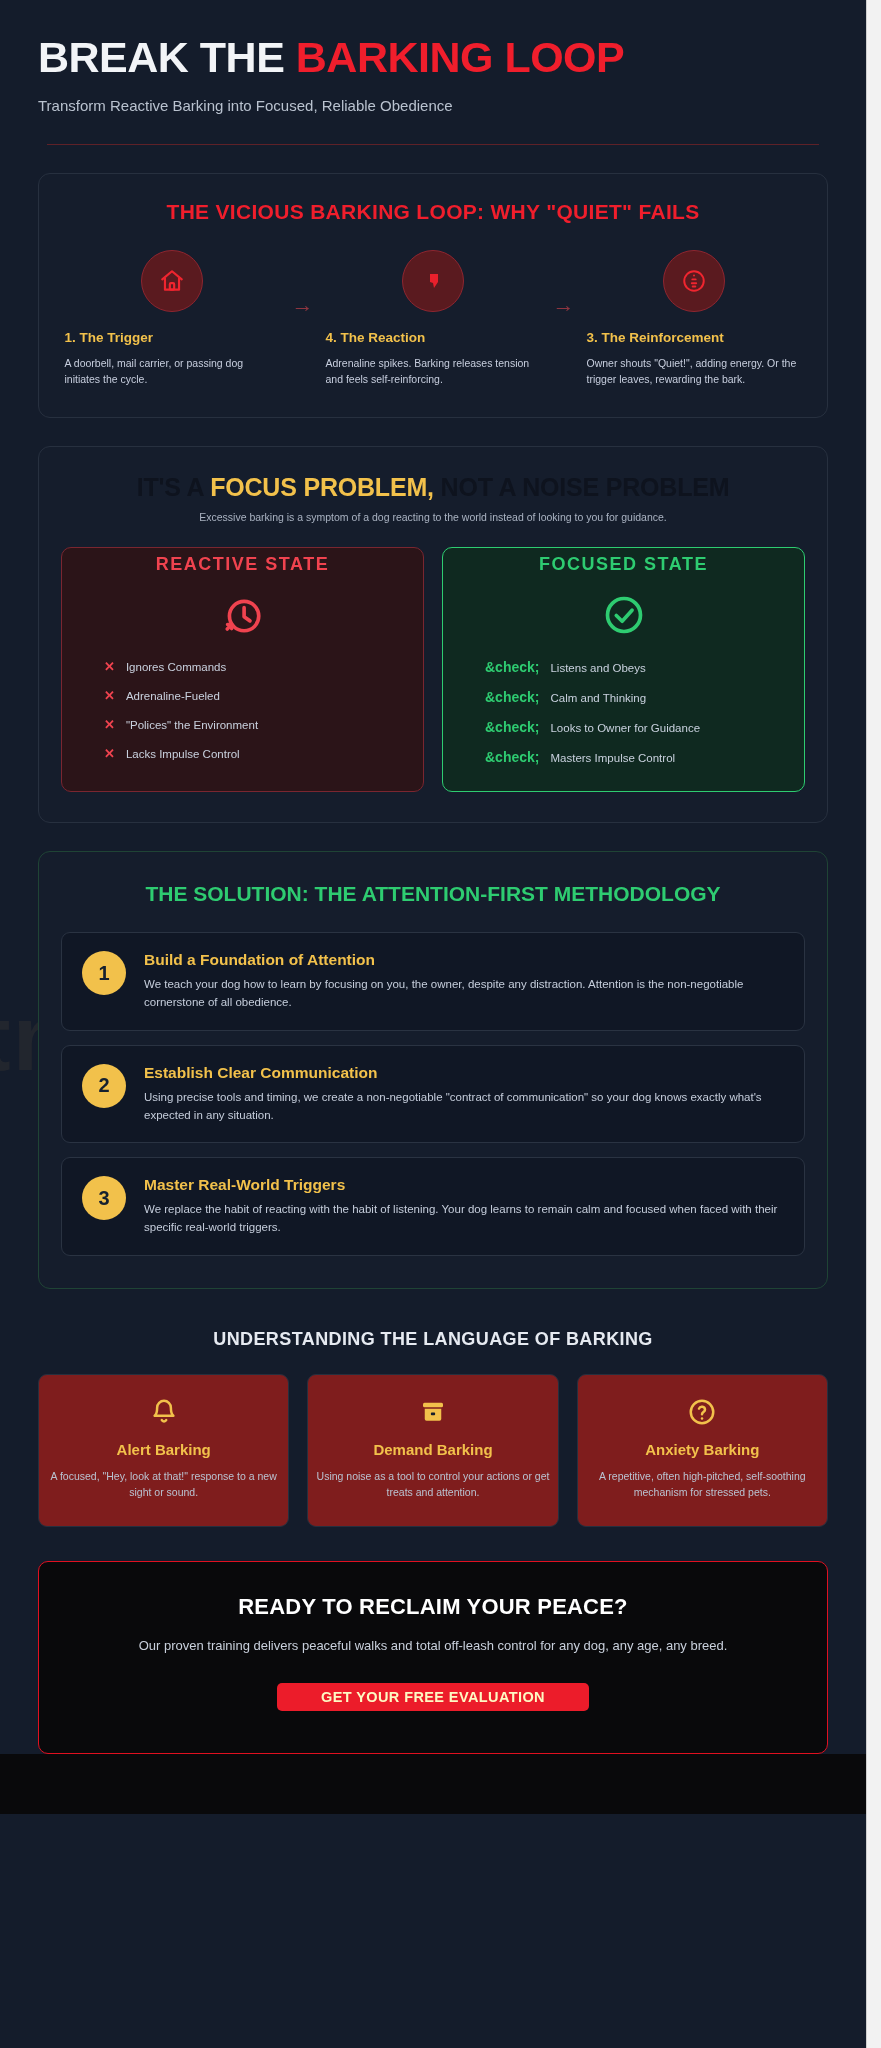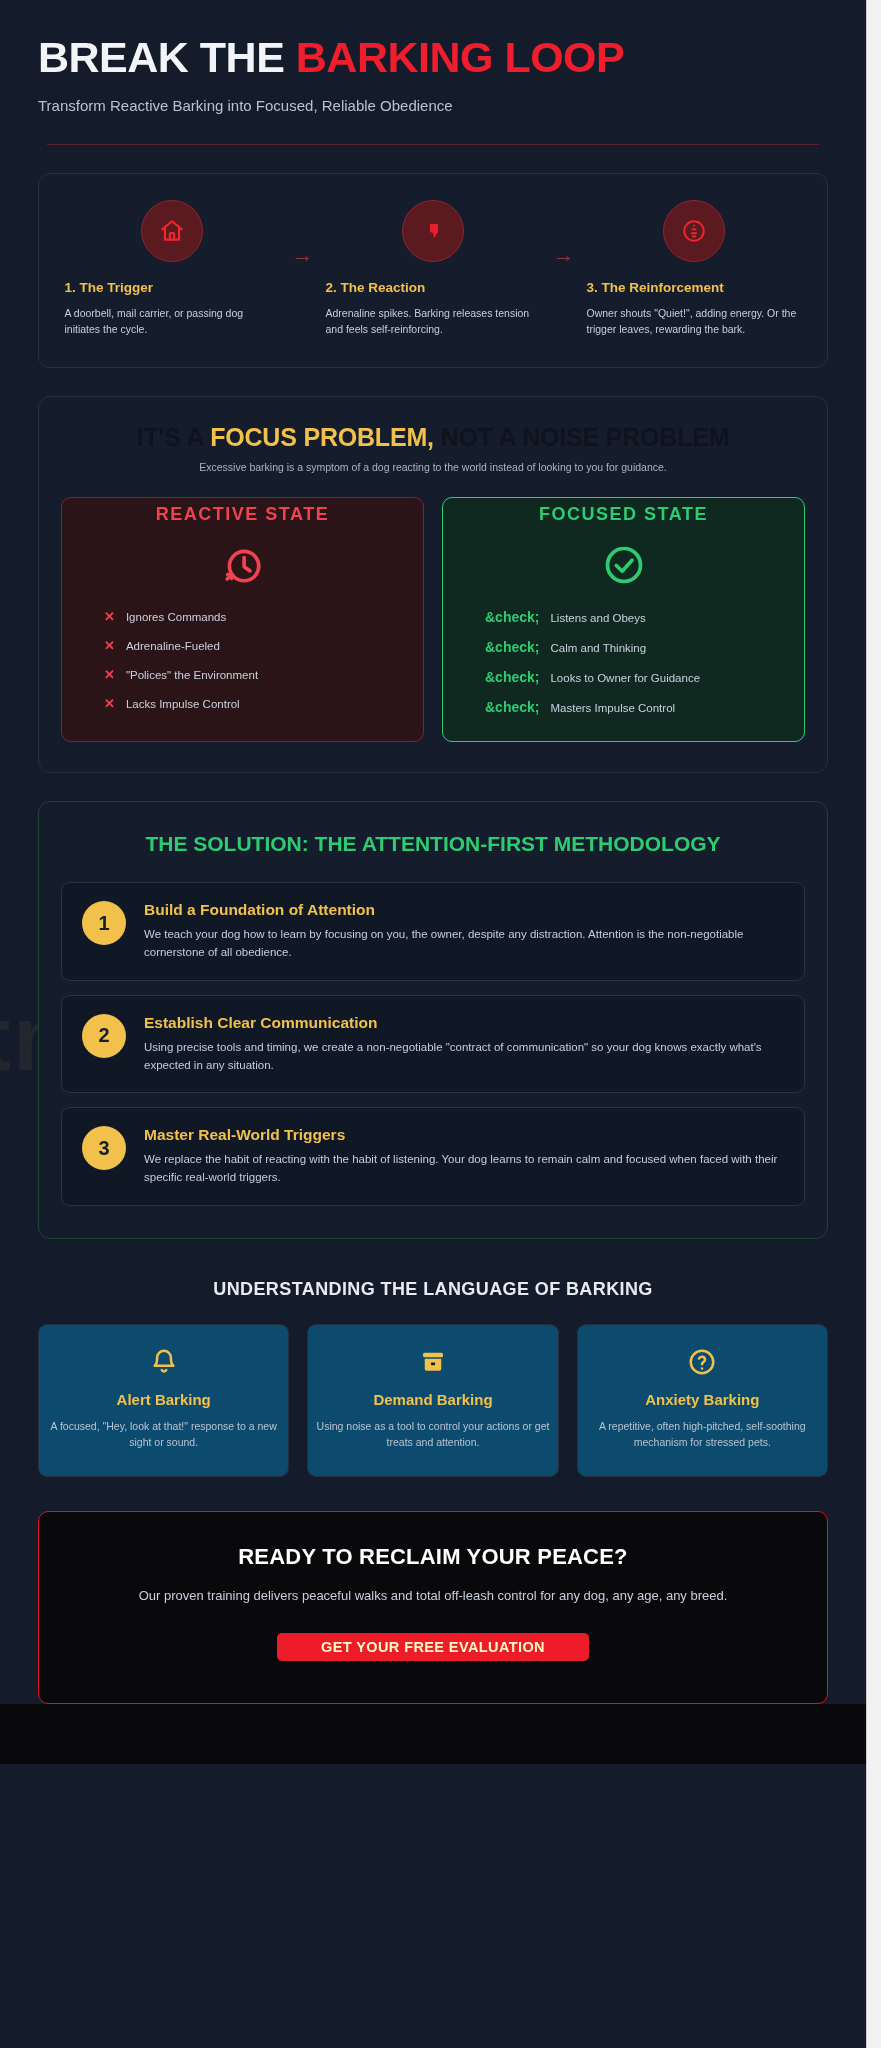--- a/index.html
+++ b/index.html
@@ -116,21 +116,21 @@
   .step-h{font-size:15.5px;font-weight:bold;color:#f2c14b;margin-bottom:7px}
   .step-p{font-size:11.5px;color:#c5cddb;line-height:1.55}
 
   
   #types-title{
     text-align:center;font-size:18px;font-weight:bold;color:#e6eaf1;
     letter-spacing:.4px;margin-top:40px;
   }
   .types{display:flex;gap:18px;margin-top:24px}
   .type-card{
-    flex:1;background:#0c4a6e;border:1px solid #262f3e;border-radius:9px;
+    flex:1;background:#7f1d1d;border:1px solid #262f3e;border-radius:9px;
     padding:22px 8px 26px;text-align:center;
   }
   .type-ic{margin-bottom:14px;display:flex;justify-content:center}
   .type-h{font-size:15px;font-weight:bold;color:#f2c14b;margin-bottom:11px}
   .type-p{font-size:10.5px;color:#bac3d1;line-height:1.5}
 
   
   #cta{
     margin-top:34px;background:#09090b;border:1px solid #e01020;
     border-radius:10px;padding:32px 24px 42px;text-align:center;
@@ -153,20 +153,21 @@
   <div id="header" class="wrap">
     <div class="h1"><span>BREAK THE </span><span class="red">BARKING LOOP</span></div>
     <div class="sub">Transform Reactive Barking into Focused, Reliable Obedience</div>
   </div>
   <div class="wrap">
       <div class="hr"></div>
     </div>
 
   <div class="wrap">
   <div class="card" id="loop">
+    <div class="sec-title-red">THE VICIOUS BARKING LOOP: WHY "QUIET" FAILS</div>
     <div class="loop-row">
 
       <div class="loop-step">
         <div class="circle">
           <svg width="26" height="26" viewBox="0 0 24 24" fill="none" stroke="#f0252f" stroke-width="2" stroke-linecap="round" stroke-linejoin="round">
             <path d="M3 10.5 12 3l9 7.5"></path>
                 <path d="M5.5 9.8V20h13V9.8"></path>
                 <rect x="10" y="14" width="4" height="6" rx="1"></rect>
           </svg>
         </div>
@@ -175,21 +176,21 @@
       </div>
 
       <div class="arrow">→</div>
 
       <div class="loop-step">
         <div class="circle">
           <svg width="24" height="24" viewBox="0 0 24 24">
             <path d="M9 5h8v8l-4 6-1-5-3-1z" fill="#e8202c"></path>
           </svg>
         </div>
-        <div class="step-name">2. The Reaction</div>
+        <div class="step-name">4. The Reaction</div>
         <div class="step-desc">Adrenaline spikes. Barking releases tension and feels self-reinforcing.</div>
       </div>
 
       <div class="arrow">→</div>
 
       <div class="loop-step">
         <div class="circle">
           <svg width="26" height="26" viewBox="0 0 24 24" fill="none" stroke="#f0252f" stroke-width="1.8" stroke-linecap="round">
             <circle cx="12" cy="12" r="9"></circle>
             <path d="M12 7h.01"></path>

